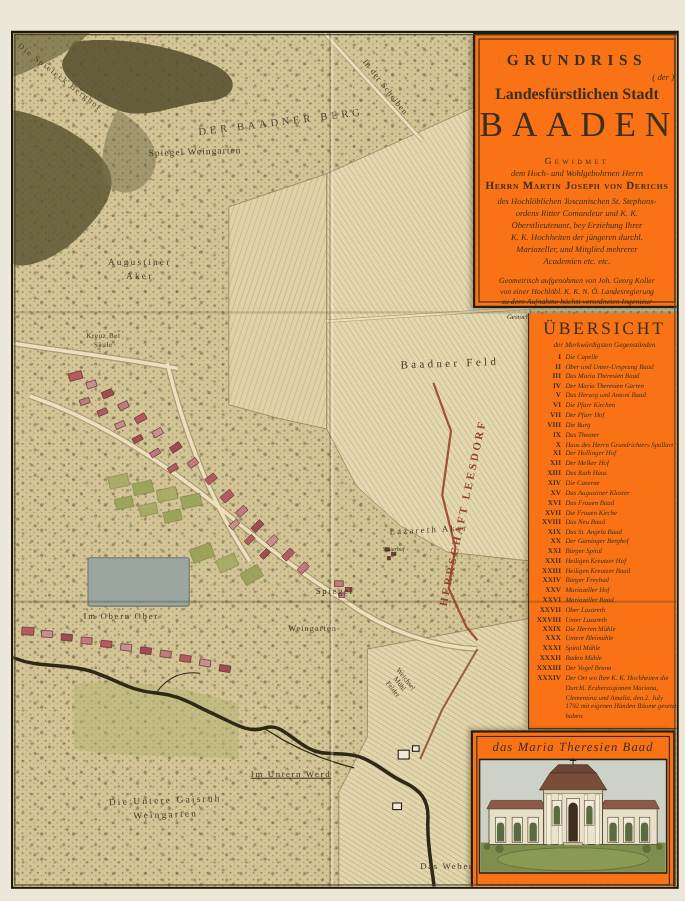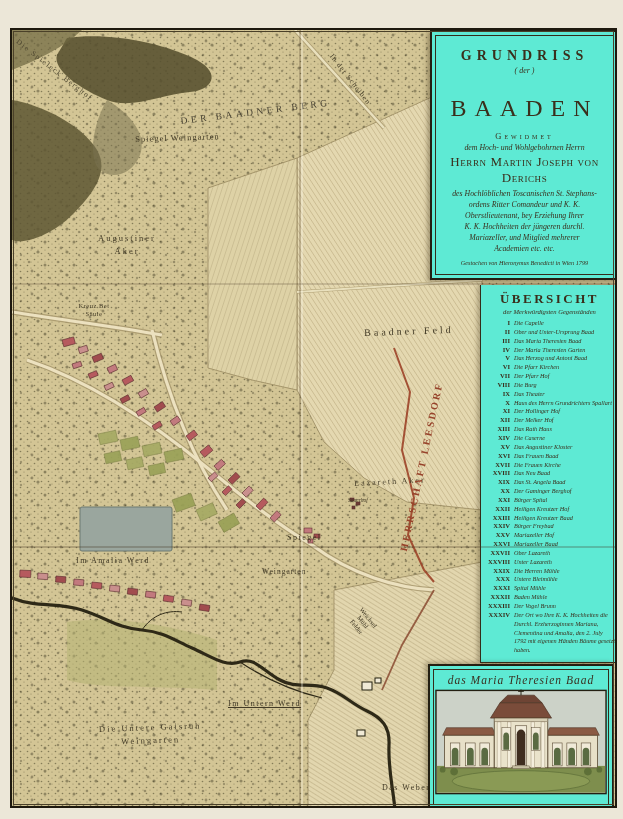--- a/index.html
+++ b/index.html
@@ -5,40 +5,40 @@
   html,body{margin:0;padding:0;background:#b8b2a2;}
   .page{position:relative;width:623px;height:819px;background:#ece7d8;overflow:hidden;
         font-family:"Liberation Serif","DejaVu Serif",serif;}
   .map{position:absolute;left:10px;top:28px;width:607px;height:780px;
        border:2px solid #1e190e;box-sizing:border-box;overflow:hidden;background:#d4c79a;}
   .map::after{content:"";position:absolute;inset:1px;border:1px solid #4a4028;pointer-events:none;}
   .map-art{position:absolute;left:0;top:0;}
   .mlabel{position:absolute;color:#423a26;white-space:pre;transform-origin:0 0;line-height:1.25;}
   .center{text-align:center;}
   
-  .panel{position:absolute;box-sizing:border-box;background:#5eead4;}
+  .panel{position:absolute;box-sizing:border-box;background:#f97316;}
   .title-panel{left:418px;top:0;width:189px;height:250px;border:2px solid #241f12;
                box-shadow:-3px 2px 4px rgba(60,45,20,.35);}
   .panel-inner{position:absolute;inset:3px;border:1px solid #342c1a;text-align:center;color:#3a2f1c;}
   .t-grundriss{margin-top:12px;font-size:14px;letter-spacing:5px;font-weight:bold;}
-  .t-der{font-size:8px;font-style:italic;margin-top:2px;}
+  .t-der{font-size:8px;font-style:italic;margin-top:2px;text-align:right;}
   .t-stadt{font-size:14.5px;font-weight:bold;margin-top:3px;}
-  .t-baaden{font-size:24px;letter-spacing:8px;margin-top:20px;}
+  .t-baaden{font-size:32px;letter-spacing:8px;margin-top:0;}
   .t-gewidmet{font-size:8.5px;letter-spacing:3px;font-weight:normal;margin-top:9px;font-variant:small-caps;}
   .t-script{font-size:7.8px;font-style:italic;margin-top:2px;}
-  .t-name{font-size:13px;font-weight:normal;font-variant:small-caps;letter-spacing:.6px;margin-top:2px;}
+  .t-name{font-size:10px;font-weight:bold;font-variant:small-caps;letter-spacing:.6px;margin-top:2px;}
   .dedline{font-size:7.8px;font-style:italic;line-height:11px;}
   .t-dedlines{margin-top:2px;text-align:center;}
   .t-surv{margin-top:8px;}
   .survline{font-size:7.1px;font-style:italic;line-height:9.6px;}
   .t-engr{font-size:6.2px;font-style:italic;margin-top:5px;}
   .legend-panel{left:468px;top:255px;width:139px;height:378px;border-left:1.5px solid #342c1a;
                 border-bottom:1px solid #342c1a;box-shadow:-3px 0 4px rgba(60,45,20,.3);
                 padding:6px 4px 0 3px;color:#3a2f1c;}
-  .l-title{text-align:center;font-size:13px;font-weight:bold;letter-spacing:2.5px;}
+  .l-title{text-align:center;font-size:16px;font-weight:normal;letter-spacing:2.5px;}
   .l-sub{text-align:center;font-size:6.6px;font-style:italic;margin-top:1px;margin-bottom:4px;}
   .l-row{display:grid;grid-template-columns:26px 1fr;column-gap:4px;line-height:8.85px;}
   .l-num{text-align:right;font-size:6.6px;font-weight:bold;}
   .l-name{font-size:6.2px;font-style:italic;}
   .picture-panel{left:416px;top:634px;width:186px;height:146px;border:2px solid #241f12;
                  box-shadow:-3px -2px 4px rgba(60,45,20,.3);}
   .pic-inner{position:absolute;inset:3px;border:1px solid #342c1a;}
   .pic-caption{font-size:11.5px;font-style:italic;text-align:center;margin-top:4px;color:#3a3020;letter-spacing:1px;}
   .pic-art{display:block;margin:2px auto 0 auto;}
   
@@ -188,47 +188,54 @@
     <div class="mlabel" style="left:123px;top:104px;transform:rotate(-2deg);font-size:8.5px;letter-spacing:1px;">Spiegel Weingarten</div>
     <div class="mlabel" style="left:323px;top:22px;transform:rotate(52deg);font-size:7.5px;letter-spacing:1px;">In der Scheiben</div>
     <div class="mlabel center" style="left:76px;top:202px;width:78px;font-size:8.5px;letter-spacing:2px;line-height:1.5;">Augustiner
 Aker</div>
     <div class="mlabel center" style="left:50px;top:272px;width:64px;font-size:6.5px;letter-spacing:.5px;line-height:1.3;">Kreuz Bet
 Säule</div>
     <div class="mlabel" style="left:352px;top:297px;transform:rotate(-2deg);font-size:10px;letter-spacing:3px;">Baadner Feld</div>
     <div class="mlabel" style="left:342px;top:449px;transform:rotate(-3deg);font-size:8px;letter-spacing:2px;">Lazareth Aker</div>
     <div class="mlabel" style="left:336px;top:467px;font-size:5.5px;font-style:italic;">Sauerhof</div>
     <div class="mlabel" style="left:275px;top:503px;font-size:8px;letter-spacing:1.5px;">Spiegel</div>
-    <div class="mlabel" style="left:64px;top:526px;font-size:8px;letter-spacing:1.5px;">Im Amalia Werd</div>
+    <div class="mlabel" style="left:64px;top:526px;font-size:8px;letter-spacing:1.5px;">Im Obern Ober</div>
     <div class="mlabel" style="left:250px;top:537px;font-size:7.5px;letter-spacing:1px;">Weingarten</div>
     <div class="mlabel center" style="left:352px;top:576px;transform:rotate(52deg);font-size:6.5px;line-height:1.15;">Weichsel
 Mühl
 Felder</div>
     <div class="mlabel" style="left:386px;top:520px;transform:rotate(-78deg);font-size:10px;letter-spacing:2.5px;color:#97432b;font-weight:bold;">HERRSCHAFT LEESDORF</div>
     <div class="mlabel" style="left:216px;top:669px;font-size:8px;letter-spacing:1.5px;text-decoration:underline;">Im Untern Werd</div>
     <div class="mlabel center" style="left:58px;top:694px;width:160px;transform:rotate(-2deg);font-size:8.5px;letter-spacing:2px;line-height:1.55;">Die Untere Gaisruh
 Weingarten</div>
     <div class="mlabel" style="left:326px;top:753px;font-size:8px;letter-spacing:1.5px;margin-left:44px;">Das Weber Feld</div>
 
     <section class="panel title-panel">
       <div class="panel-inner">
         <div class="t-grundriss">GRUNDRISS</div>
         <div class="t-der">( der )</div>
+        <div class="t-stadt">Landesfürstlichen Stadt</div>
         <div class="t-baaden">BAADEN</div>
         <div class="t-gewidmet">Gewidmet</div>
         <div class="t-script">dem Hoch- und Wohlgebohrnen Herrn</div>
         <div class="t-name">Herrn Martin Joseph von Derichs</div>
         <div class="t-dedlines">
 
         <div class="dedline">des Hochlöblichen Toscanischen St. Stephans-</div>
             <div class="dedline">ordens Ritter Comandeur und K. K.</div>
             <div class="dedline">Oberstlieutenant, bey Erziehung Ihrer</div>
             <div class="dedline">K. K. Hochheiten der jüngeren durchl.</div>
             <div class="dedline">Mariazeller, und Mitglied mehrerer</div>
             <div class="dedline">Academien etc. etc.</div>
+          </div>
+        <div class="t-surv">
+
+        <div class="survline">Geometrisch aufgenohmen von Joh. Georg Koller</div>
+            <div class="survline">von einer Hochlöbl. K. K. N. Ö. Landesregierung</div>
+            <div class="survline">zu dero Aufnahme höchst verordneten Ingenieur</div>
           </div>
         <div class="t-engr">Gestochen von Hieronymus Benedicti in Wien 1799</div>
       </div>
     </section>
 
     <section class="panel legend-panel">
       <div class="l-title">ÜBERSICHT</div>
       <div class="l-sub">der Merkwürdigsten Gegenständen</div>
       <div class="l-items">
 

